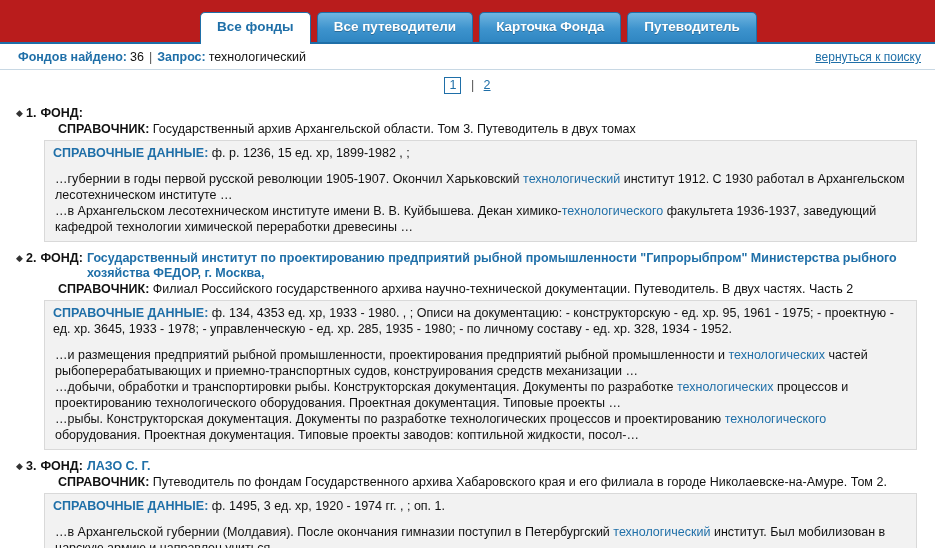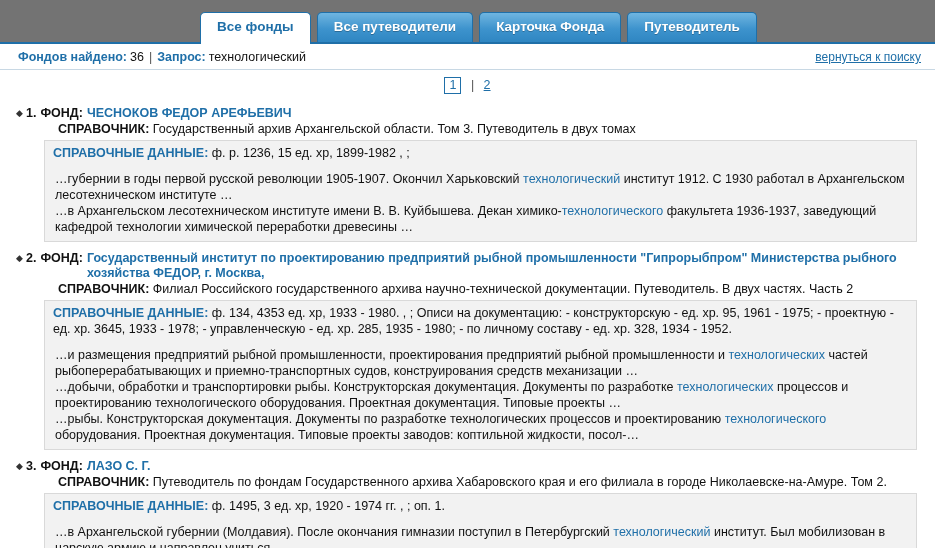--- a/index.html
+++ b/index.html
@@ -16,21 +16,21 @@
 
   
   .tabbar {
     position: relative;
     height: 44px;
     display: flex;
     align-items: flex-end;
     padding-left: 200px;
     gap: 6px;
     border-bottom: 2px solid #1f6fa8;
-    background: #737373;
+    background: #b91c1c;
   }
   .tab {
     position: relative;
     padding: 6px 16px 7px 16px;
     border: 1px solid #1f6fa8;
     border-bottom: none;
     border-radius: 5px 5px 0 0;
     font-size: 13.5px;
     font-weight: bold;
     line-height: 16px;
@@ -172,21 +172,20 @@
     <span class="lnk">2</span>
   </div>
 
   <div class="results">
 
     <div class="item">
       <div class="item-head">
         <span class="bullet">◆</span>
         <span class="fond-label">1.</span>
         <span class="fond-label" style="margin-left:4px">ФОНД:</span>
-        <span class="fond-name">ЧЕСНОКОВ ФЕДОР АРЕФЬЕВИЧ</span>
       </div>
       <div class="spravochnik">
         <span class="k">СПРАВОЧНИК:</span>
         <span class="v">Государственный архив Архангельской области. Том 3. Путеводитель в двух томах</span>
       </div>
       <div class="panel data">
         <span class="k">СПРАВОЧНЫЕ ДАННЫЕ:</span>
         <span class="v">ф. р. 1236, 15 ед. хр, 1899-1982 , ;</span>
       </div>
       <div class="snips">

